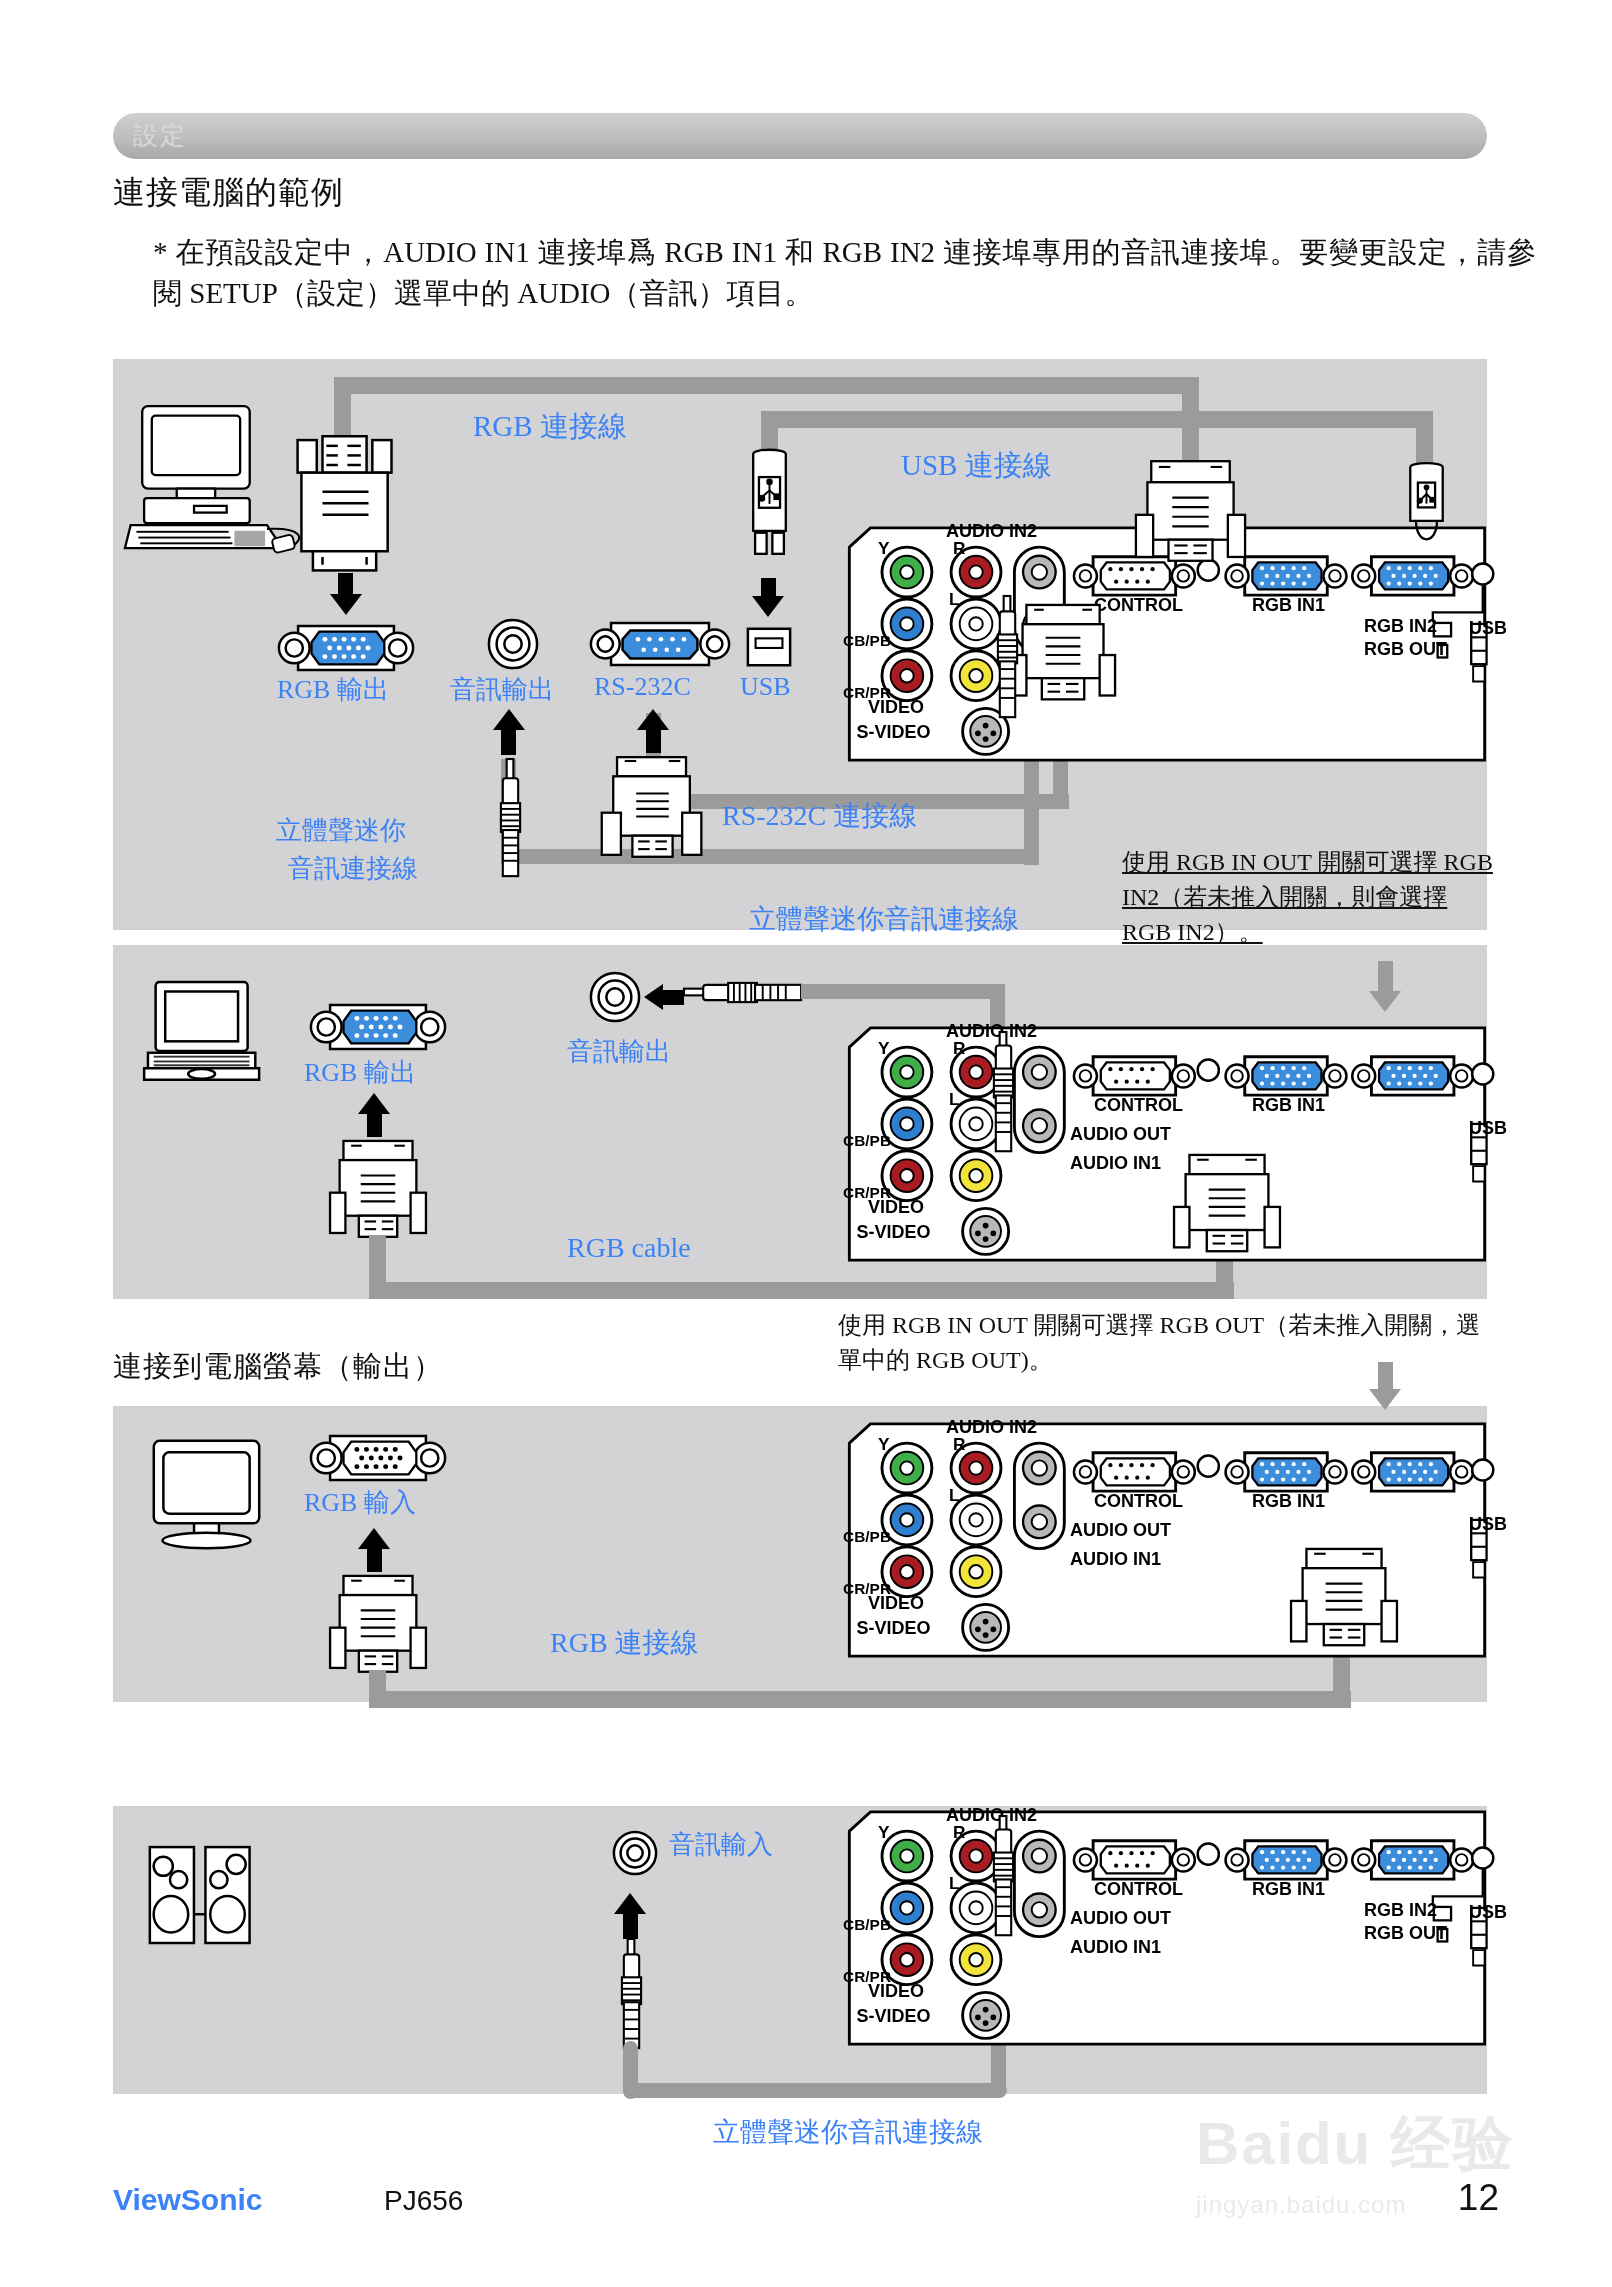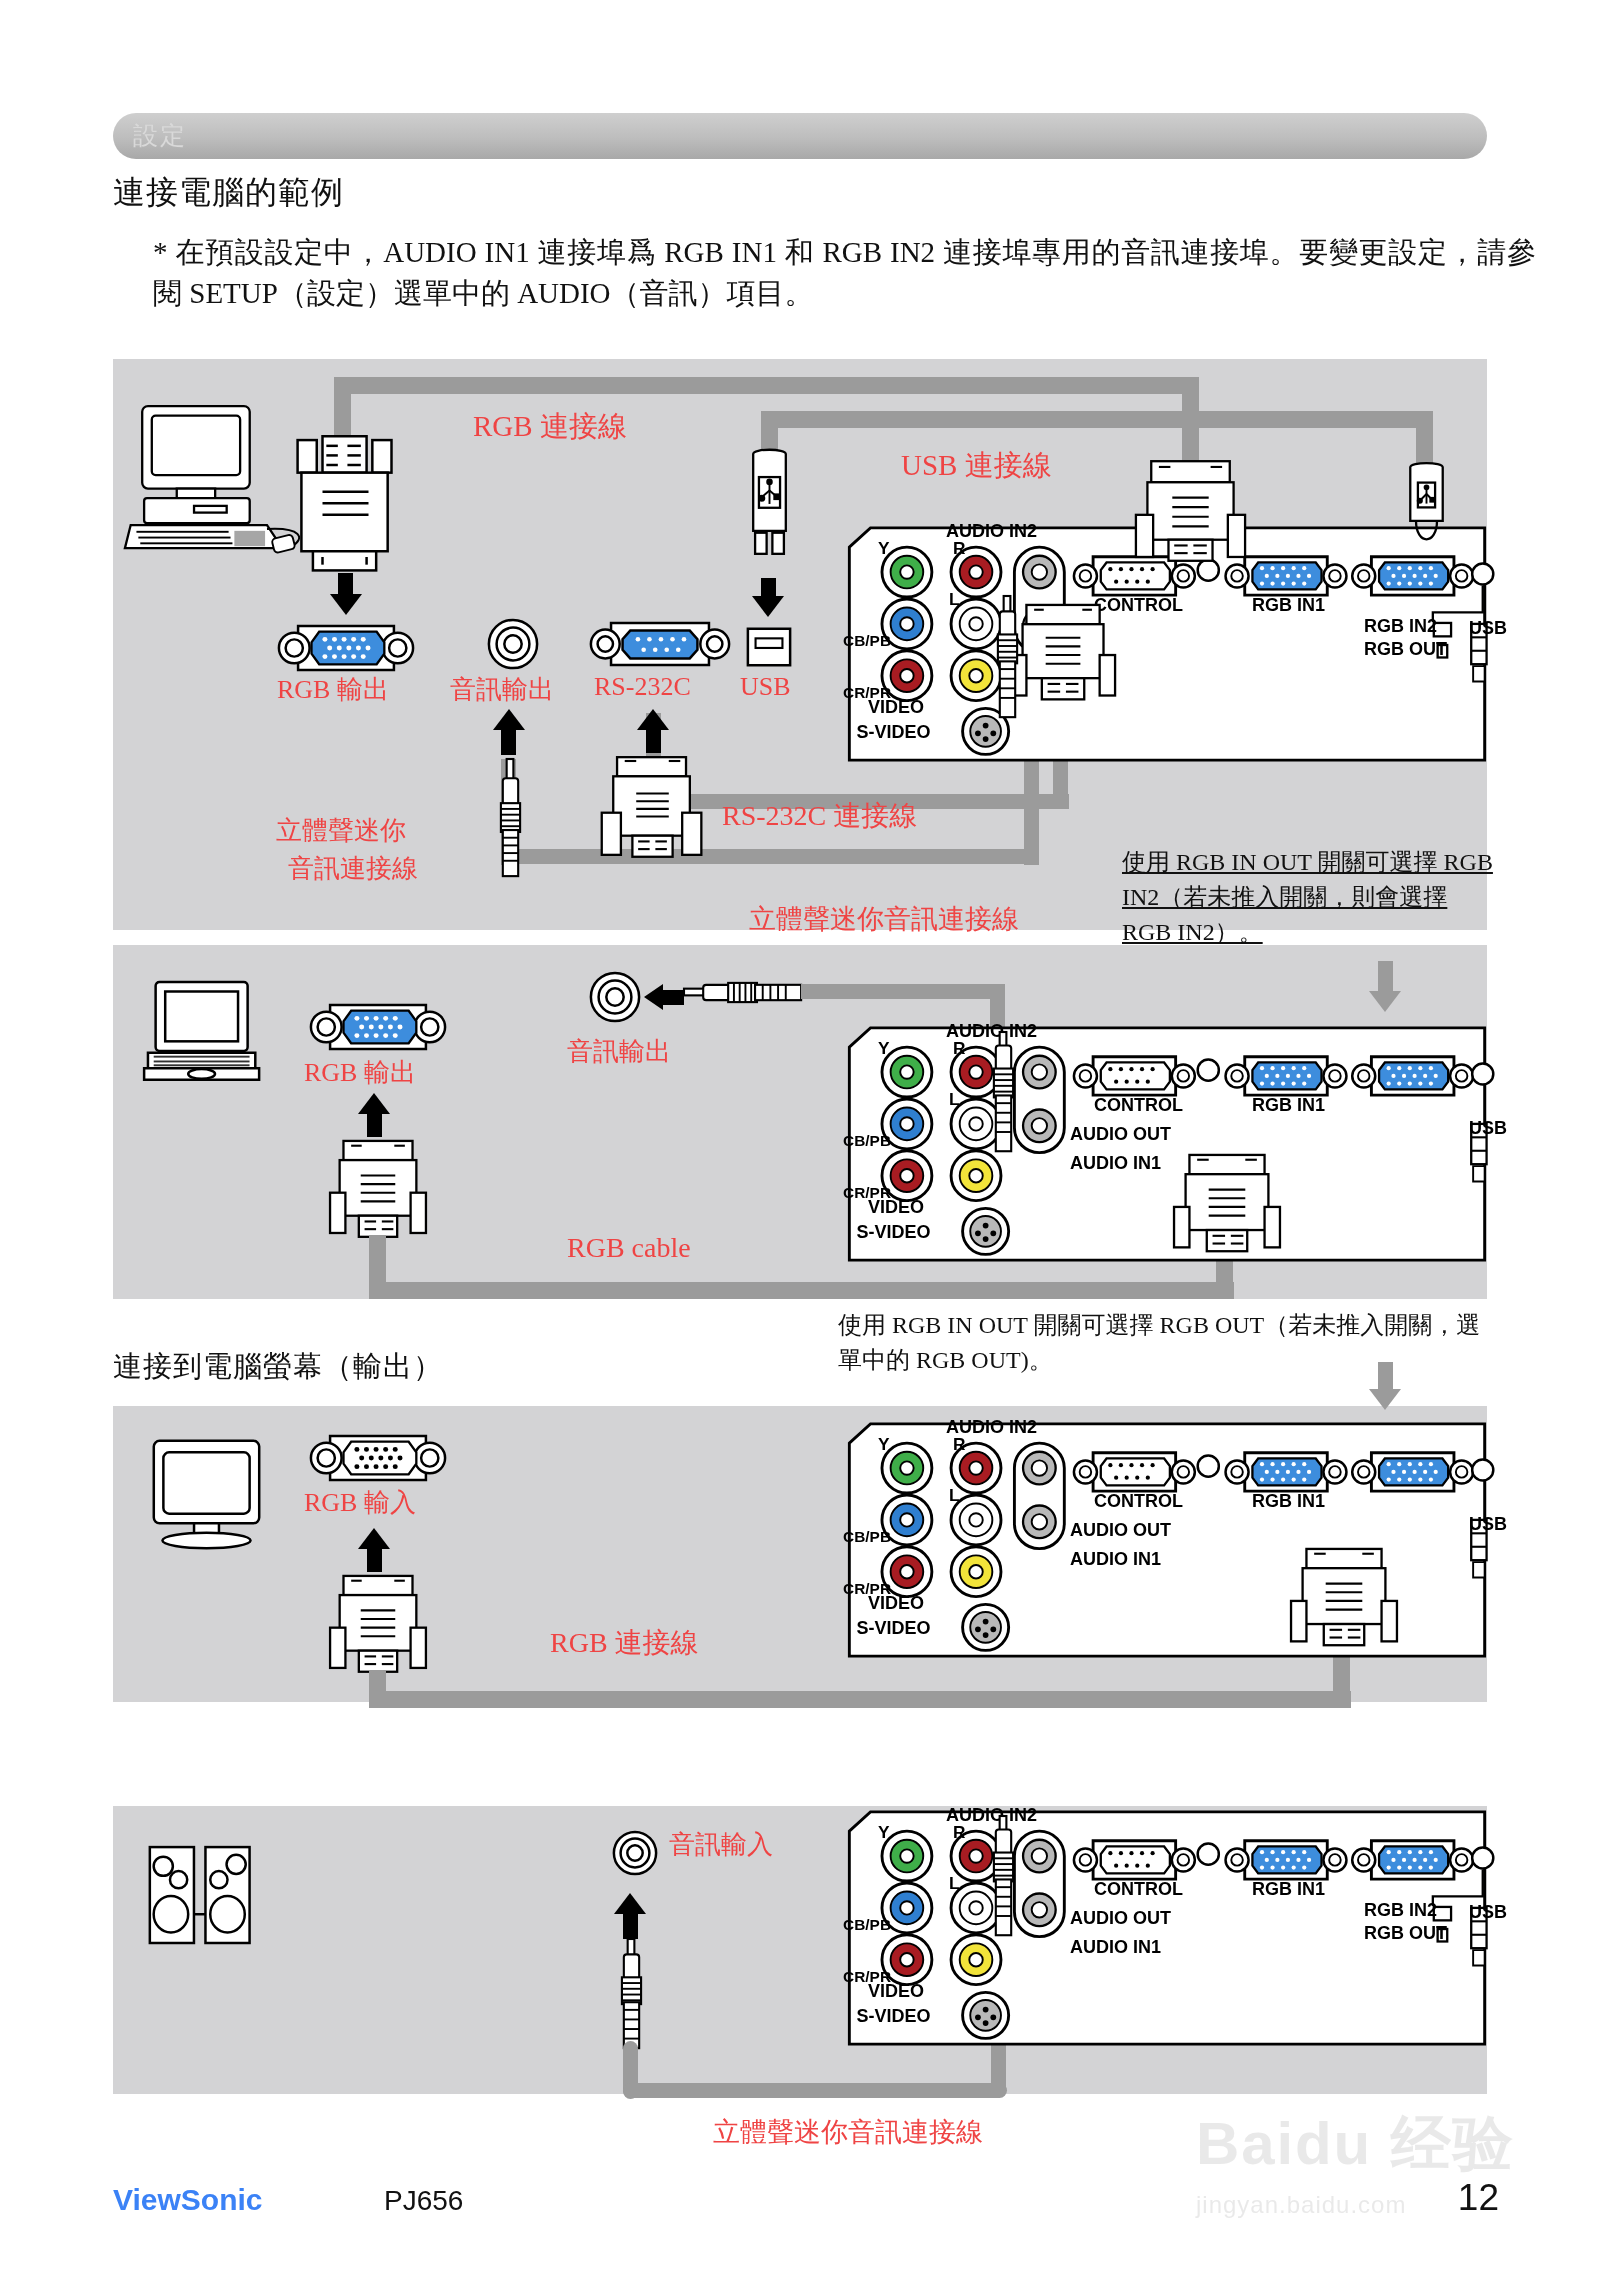--- a/index.html
+++ b/index.html
@@ -44,21 +44,21 @@
   }
 
   
   .panel { position:absolute; background:#d3d3d5; }
 
   
   .cable { position:absolute; background:#9b9b9b; }
   .cable.rnd { border-radius:7.7px; }
 
   
-  .lab { position:absolute; font-size:26px; color:#ef4444; white-space:nowrap; }
+  .lab { position:absolute; font-size:26px; color:#3b82f6; white-space:nowrap; }
   .arr-shaft { position:absolute; background:#000; }
   .arr-head-d { position:absolute; width:0;height:0;
     border-left:16.3px solid transparent; border-right:16.3px solid transparent;
     border-top:21px solid #000; }
   .arr-head-u { position:absolute; width:0;height:0;
     border-left:16.3px solid transparent; border-right:16.3px solid transparent;
     border-bottom:21px solid #000; }
   .arr-head-l { position:absolute; width:0;height:0;
     border-top:13.4px solid transparent; border-bottom:13.4px solid transparent;
     border-right:19px solid #000; }

